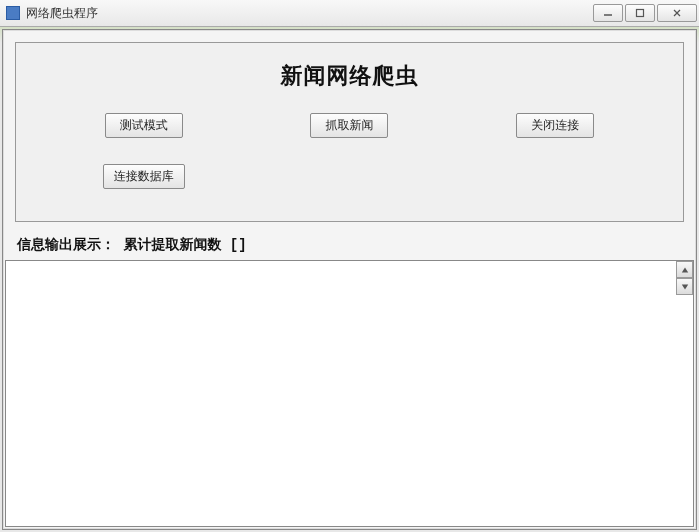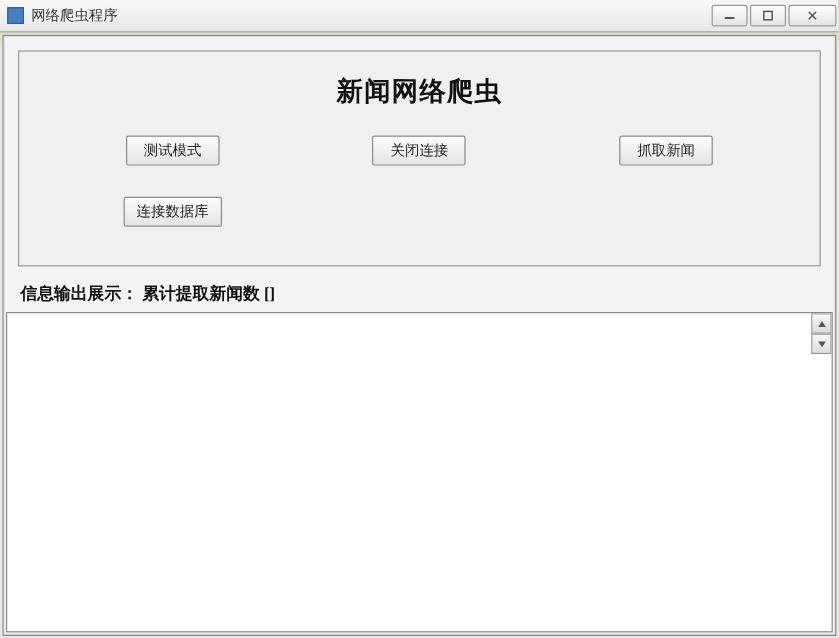--- a/index.html
+++ b/index.html
@@ -83,21 +83,21 @@
       border: 1px solid #8a8a8a;
       border-radius: 2px;
       cursor: pointer;
       color: #222;
     }
     .output-label {
       padding: 6px 14px 4px 14px;
       font-size: 14px;
       font-weight: bold;
       color: #111;
-      font-family: Liberation Serif, serif;
+      font-family: Liberation Mono, monospace;
     }
     .output-area {
       flex: 1;
       margin: 2px 2px 2px 2px;
       border: 1px solid #888;
       background: #ffffff;
       position: relative;
       overflow: hidden;
     }
     .scroll-ctrl {
@@ -145,22 +145,22 @@
     </div>
   </div>
 </div>
 
 <div class="window-body">
 
   <div class="top-panel">
     <div class="heading">新闻网络爬虫</div>
     <div class="button-grid">
       <button class="app-btn">测试模式</button>
+      <button class="app-btn">抓取新闻</button>
       <button class="app-btn">关闭连接</button>
-      <button class="app-btn">抓取新闻</button>
       <button class="app-btn">连接数据库</button>
     </div>
   </div>
 
   <div class="output-label">
     <span>信息输出展示：</span>
     <span>累计提取新闻数</span>
     <span>[]</span>
   </div>
 

